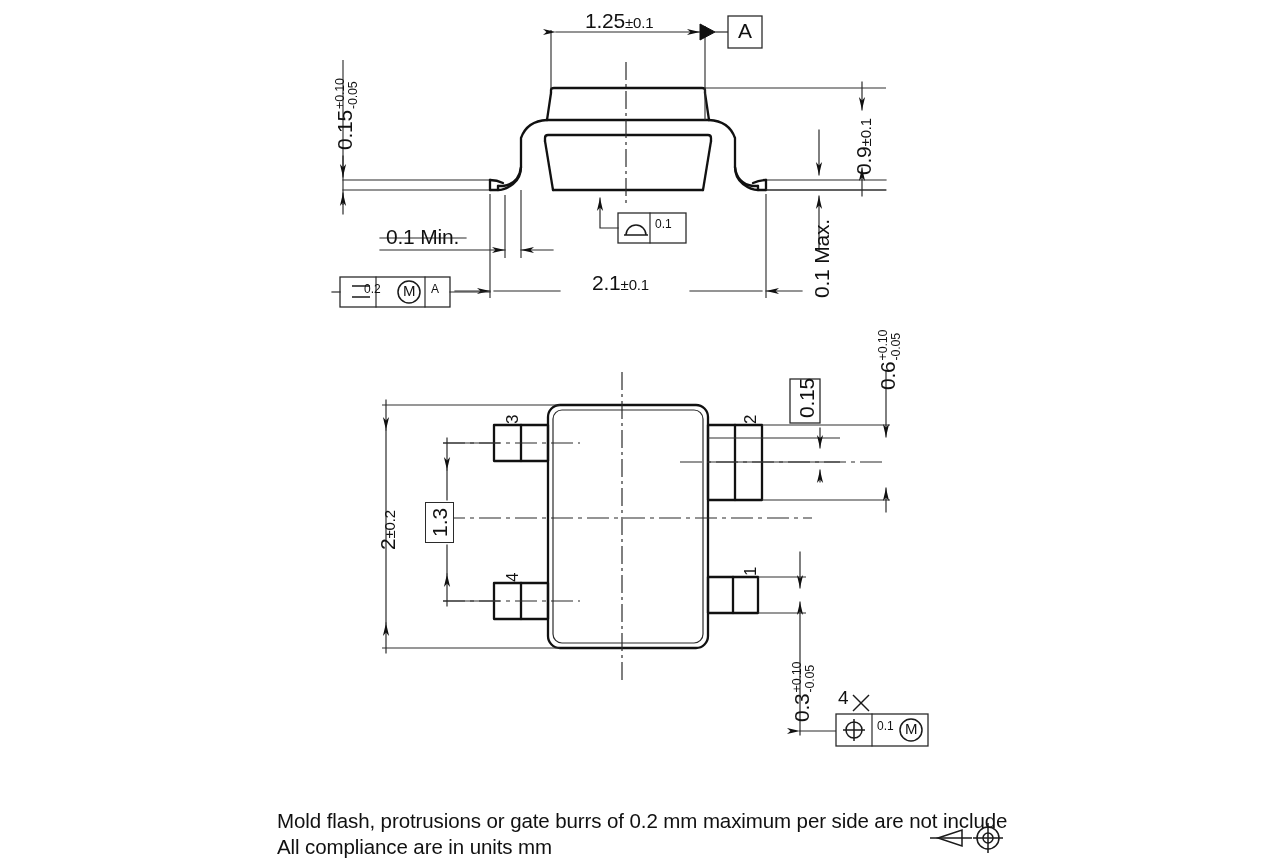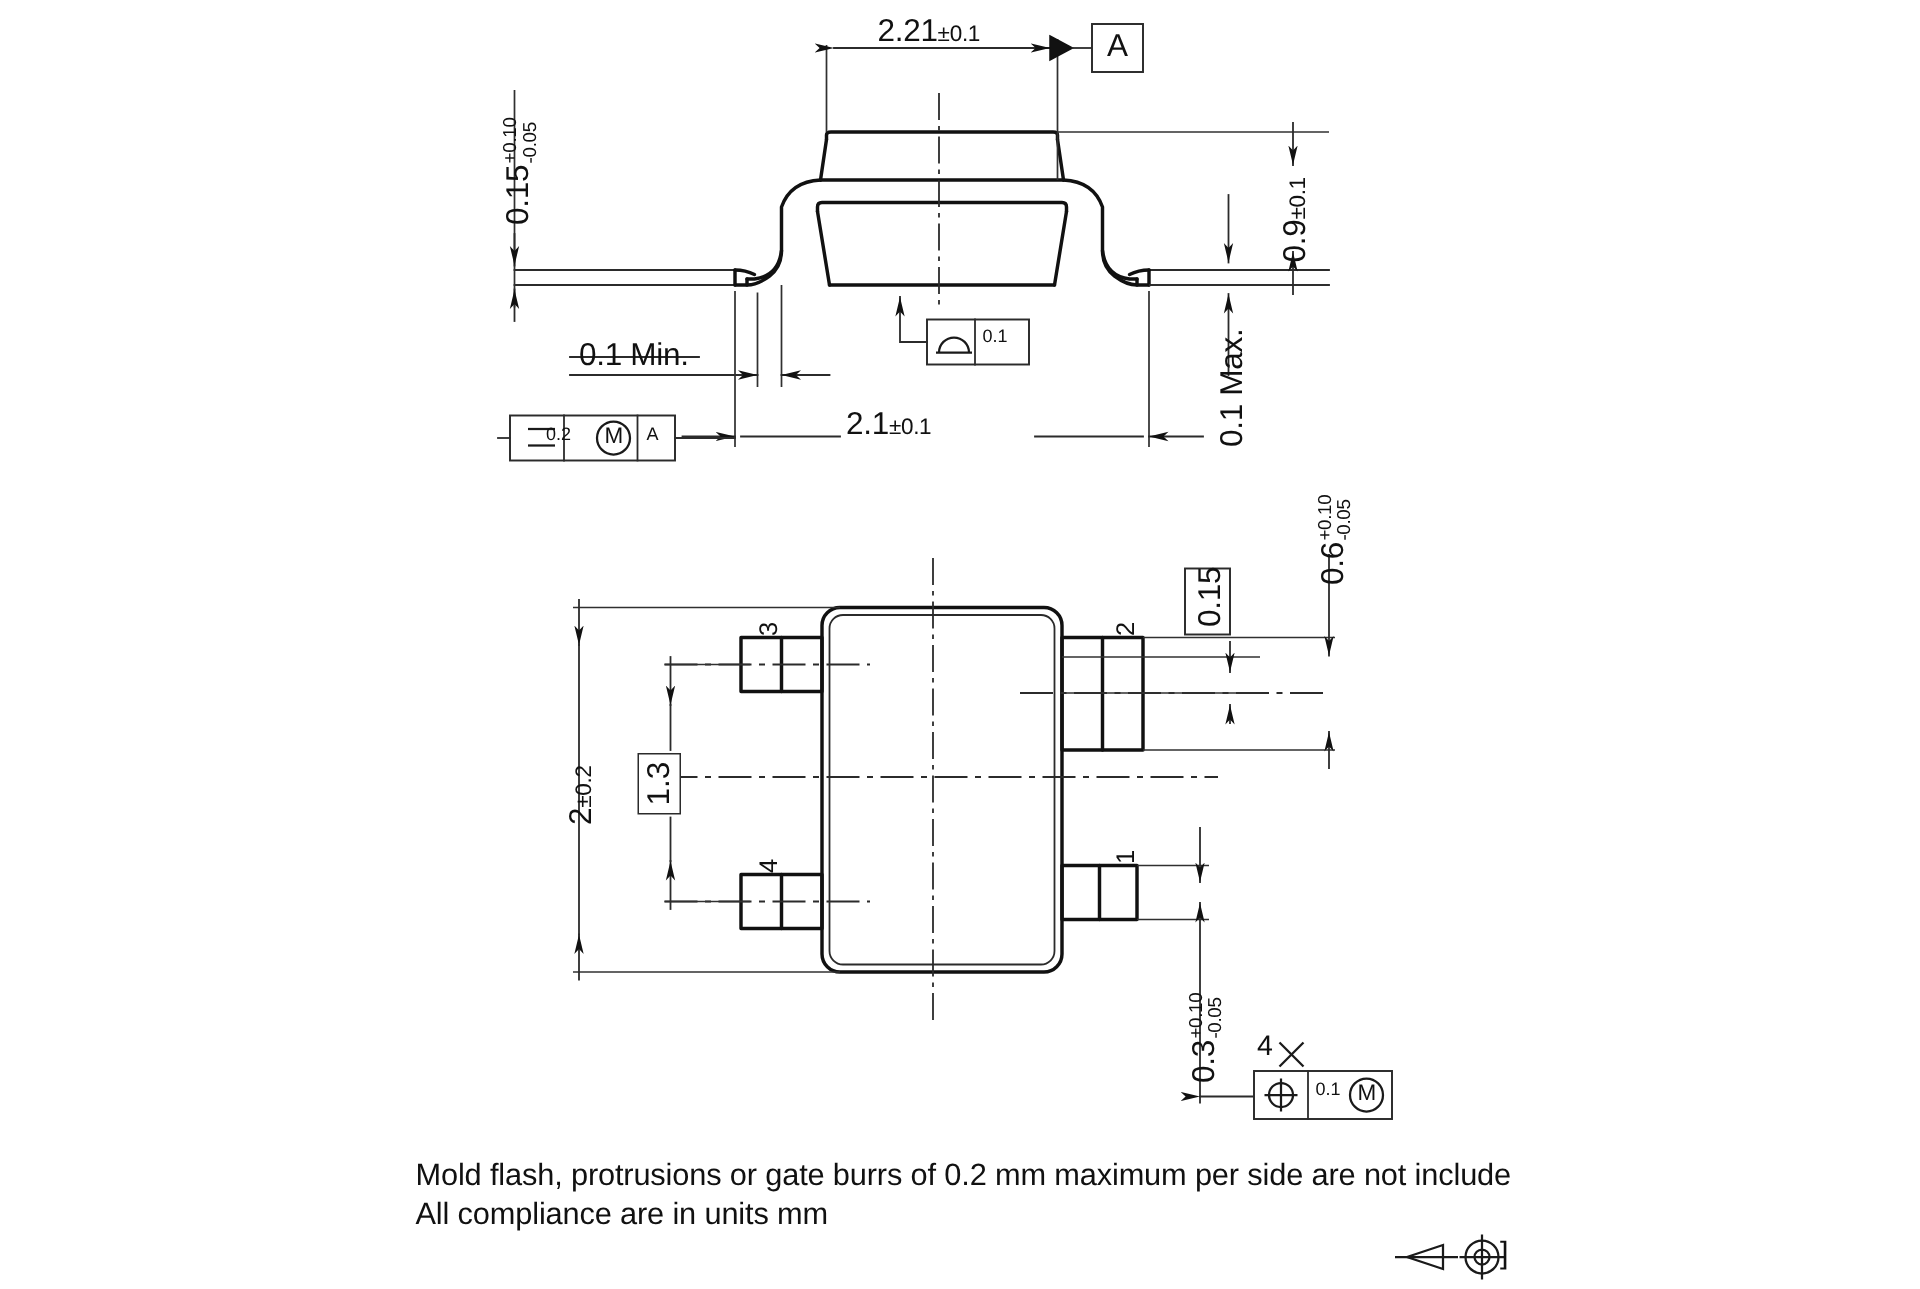--- a/index.html
+++ b/index.html
@@ -100,20 +100,21 @@
     margin-left: 1px;
   }
   .tol-stack span { display: block; }
   .vert-cw {
     transform-origin: 0 0;
     transform: rotate(-90deg);
   }
   .note {
     font-size: 20.5px;
     letter-spacing: -0.1px;
+    margin-top: 37px;
   }
   .pin-num {
     font-size: 17px;
   }
   .gdt-txt {
     font-size: 12px;
   }
   .boxed-basic {
     font-size: 21px;
   }
@@ -318,33 +319,33 @@
     <g>
       <path class="sym" d="M938,838 L962,830 L962,846 Z"></path>
       <path class="sym" d="M930,838 L972,838"></path>
       <circle class="sym" cx="988" cy="838" r="11"></circle>
       <circle class="sym" cx="988" cy="838" r="5"></circle>
       <path class="sym" d="M988,823 L988,853"></path>
       <path class="sym" d="M973,838 L1003,838"></path>
     </g>
   </svg>
 
-  <div class="txt dim" style="left:585px; top:10px;"><span>2.21</span><span class="dim-small">±0.1</span></div>
+  <div class="txt dim" style="left:585px; top:10px;"><span>1.25</span><span class="dim-small">±0.1</span></div>
 
   <div class="txt dim" style="left:738px; top:20px;">A</div>
 
   <div class="txt dim vert-cw" style="left:334px; top:150px;"><span>0.15</span><span class="tol-stack"><span>+0.10</span><span>-0.05</span></span></div>
 
   <div class="txt dim vert-cw" style="left:853px; top:175px;"><span>0.9</span><span class="dim-small">±0.1</span></div>
 
   <div class="txt dim vert-cw" style="left:811px; top:298px;">0.1 Max.</div>
 
   <div class="txt dim" style="left:386px; top:226px;">0.1 Min.</div>
 
-  <div class="txt dim" style="left:564px; top:272px;"><span>2.1</span><span class="dim-small">±0.1</span></div>
+  <div class="txt dim" style="left:592px; top:272px;"><span>2.1</span><span class="dim-small">±0.1</span></div>
 
   <div class="txt gdt-txt" style="left:655px; top:218px;">0.1</div>
 
   <div class="txt gdt-txt" style="left:364px; top:283px;">0.2</div>
   <div class="txt" style="left:403px; top:283px; font-size:15px;">M</div>
   <div class="txt gdt-txt" style="left:431px; top:283px;">A</div>
 
   <div class="txt dim vert-cw" style="left:377px; top:550px;"><span>2</span><span class="dim-small">±0.2</span></div>
 
   <div class="txt boxed-basic vert-cw" style="left:425px; top:543px; border:1.3px solid #2b2b2b; padding:3px 5px; background:#fff;">1.3</div>

